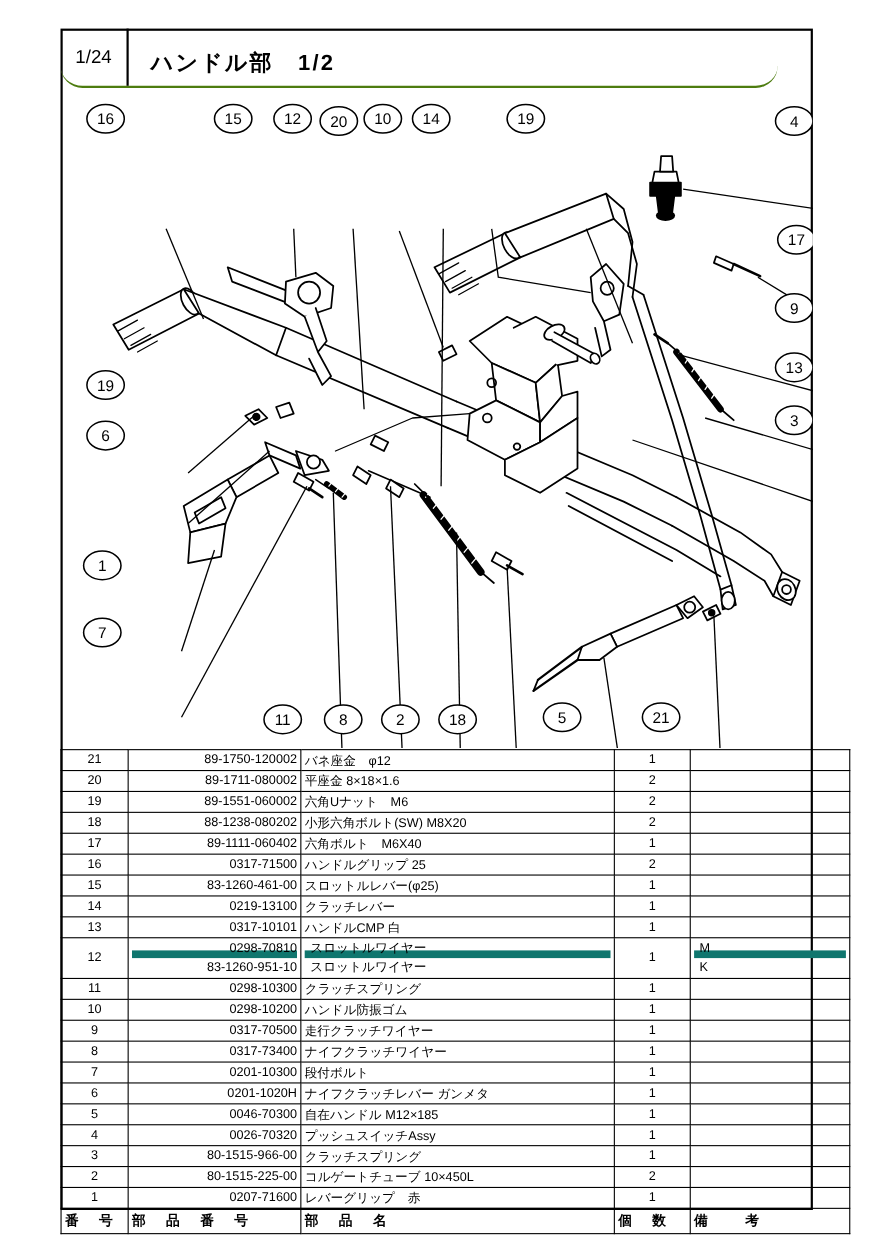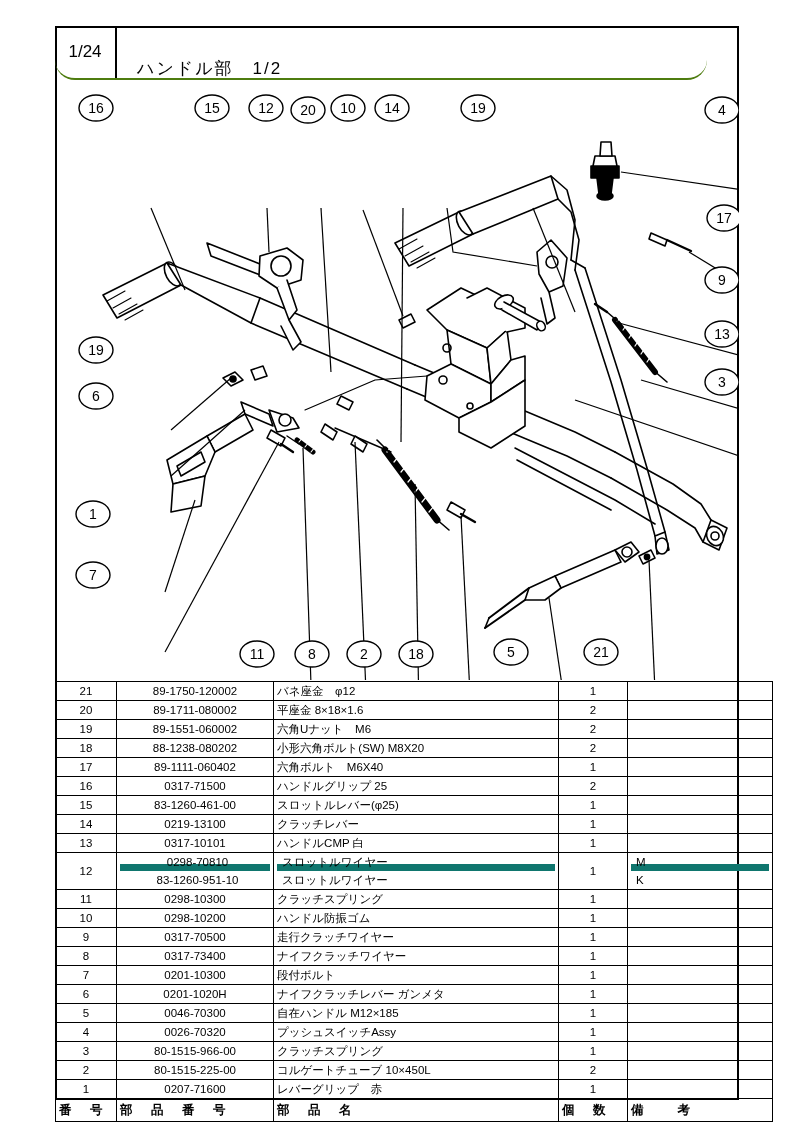--- a/index.html
+++ b/index.html
@@ -50,27 +50,27 @@
     border-right: 2px solid #000;
     box-sizing: border-box;
     display: flex;
     align-items: center;
     justify-content: center;
     font-size: 17px;
     letter-spacing: 0px;
   }
   .title-name {
     position: absolute;
-    left: 62px; top: 16px;
+    left: 62px; top: 5px;
     height: 52px;
     display: flex;
     align-items: center;
     padding-left: 20px;
-    font-size: 17px;
-    font-weight: normal;
+    font-size: 20px;
+    font-weight: bold;
     letter-spacing: 2px;
   }
   
   #drawing {
     position: absolute;
     left: 55px;
     top: 80px;
     width: 684px;
     height: 600px;
     overflow: hidden;
@@ -92,21 +92,21 @@
   table.parts td, table.parts th {
     border: 1px solid #000;
     font-size: 11.5px;
     height: 18px;
     padding: 0 3px;
     font-weight: normal;
     white-space: nowrap;
     overflow: hidden;
   }
   td.c-no   { width: 54px;  text-align: center; }
-  td.c-pn   { width: 150px; text-align: center; padding-left: 5px; }
+  td.c-pn   { width: 150px; text-align: right; padding-left: 5px; }
   td.c-nm   { width: 278px; text-align: left; padding-left: 6px; margin-left: 16px; }
   td.c-qty  { width: 62px;  text-align: center; }
   td.c-rm   { width: 138px; text-align: left; padding-left: 5px; }
   tr.hdr td {
     height: 22px;
     text-align: left;
     font-weight: bold;
     letter-spacing: 3px;
     font-size: 12.5px;
   }

